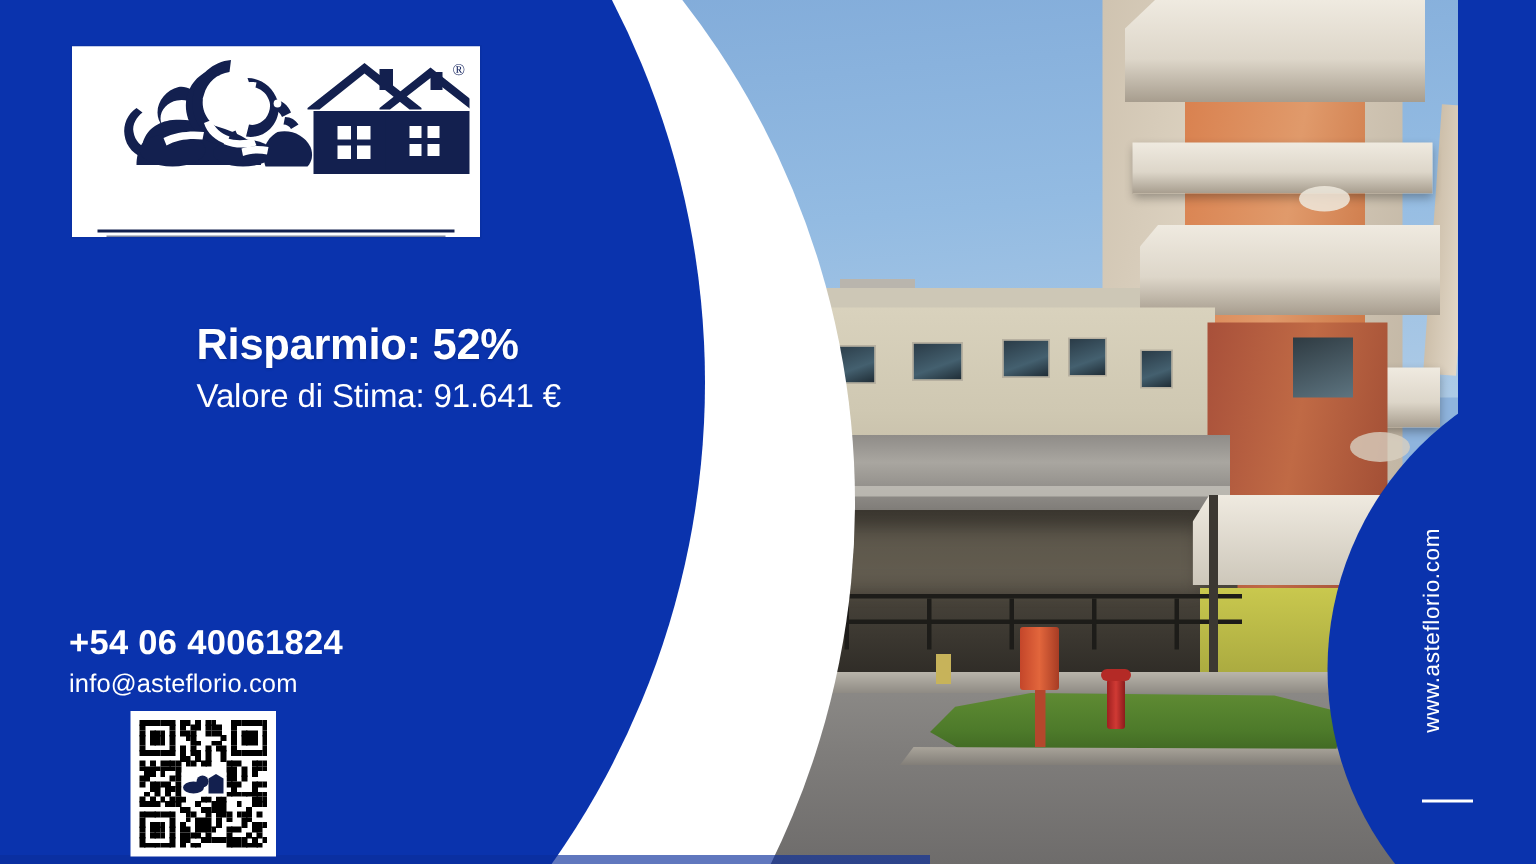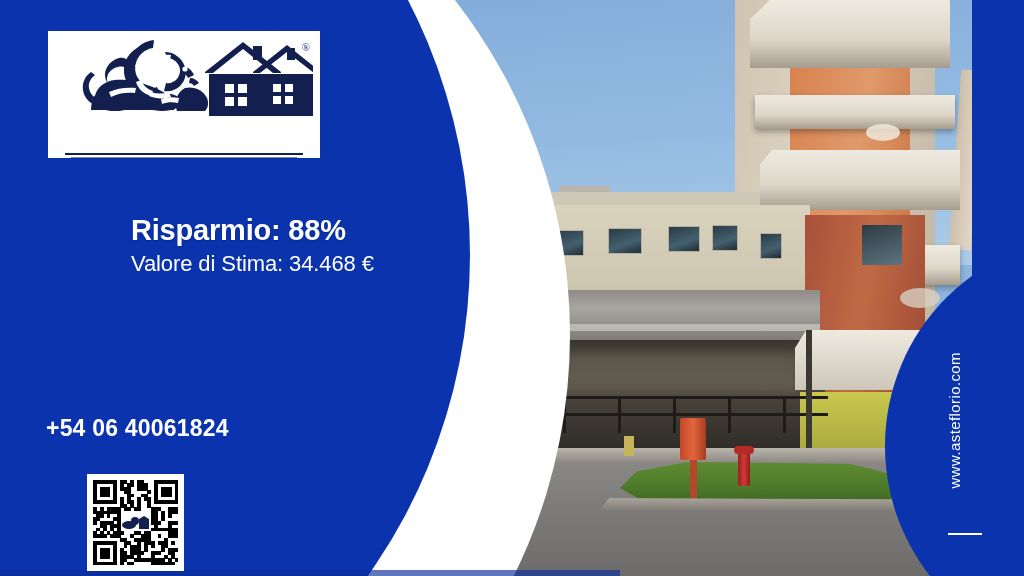--- a/index.html
+++ b/index.html
@@ -272,26 +272,27 @@
           <rect x="216" y="60" width="8" height="8"></rect>
           <rect x="228" y="60" width="8" height="8"></rect>
         </g>
       </svg>
       <div class="logo-rule"></div>
       <div class="logo-rule2"></div>
     </div>
   </div>
 
   <div class="headline">
-    <div class="h-big">Risparmio: 88%</div>
-    <div class="h-sub" style="margin-top:0">Valore di Stima: 34.468 €</div>
+    <div class="h-big">Risparmio: 52%</div>
+    <div class="h-sub" style="margin-top:0">Valore di Stima: 91.641 €</div>
   </div>
 
   <div class="contact">
     <div class="c-phone">+54 06 40061824</div>
+    <div class="c-mail">info@asteflorio.com</div>
   </div>
 
   <div class="qr-box">
     <div class="qr-grid" id="qrgrid">
         <i class="qr-cell" style="left:0px;top:0px;width:3.8px;height:3.8px"></i>
         <i class="qr-cell" style="left:3.4px;top:0px;width:3.8px;height:3.8px"></i>
         <i class="qr-cell" style="left:6.8px;top:0px;width:3.8px;height:3.8px"></i>
         <i class="qr-cell" style="left:10.2px;top:0px;width:3.8px;height:3.8px"></i>
         <i class="qr-cell" style="left:13.6px;top:0px;width:3.8px;height:3.8px"></i>
         <i class="qr-cell" style="left:17px;top:0px;width:3.8px;height:3.8px"></i>

